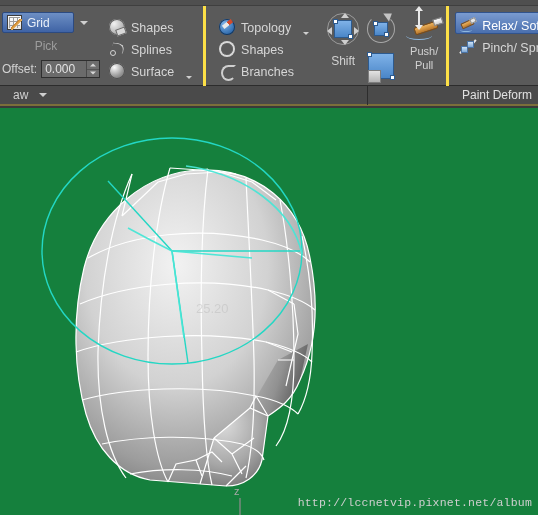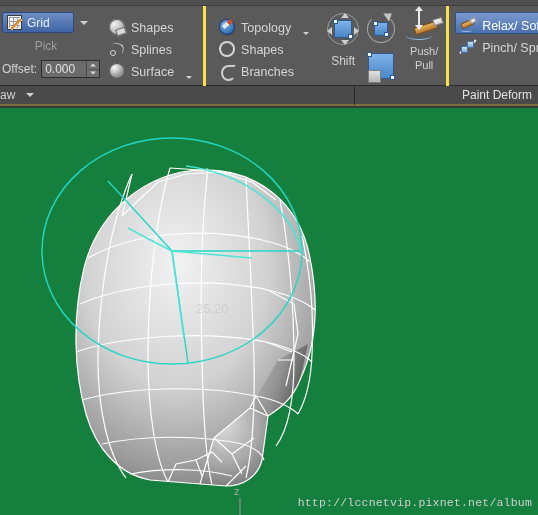--- a/index.html
+++ b/index.html
@@ -211,21 +211,21 @@
   .ic-pinch .a2{left:1px;top:9px;transform:rotate(40deg);}
 
   
   .ribbon-foot{
     position:absolute; left:0; top:86px; width:538px; height:20px;
     background:#4a4a4a; border-bottom:2px solid #7b6f3a;
     display:flex; align-items:center;
   }
   .foot-left{
     display:flex; align-items:center; gap:5px;
-    padding-left:0px; color:#d0d0d0; font-size:12px;
+    padding-left:13px; color:#d0d0d0; font-size:12px;
   }
   .foot-div{ width:1px; height:20px; background:#2d2d2d; margin-left:320px; }
   .foot-right{
     margin-left:auto; padding-right:6px; color:#e0e0e0; font-size:12px;
   }
 
   
   .viewport{
     position:absolute; left:0; top:108px; width:538px; height:407px;
     background:#15803d; overflow:hidden;

